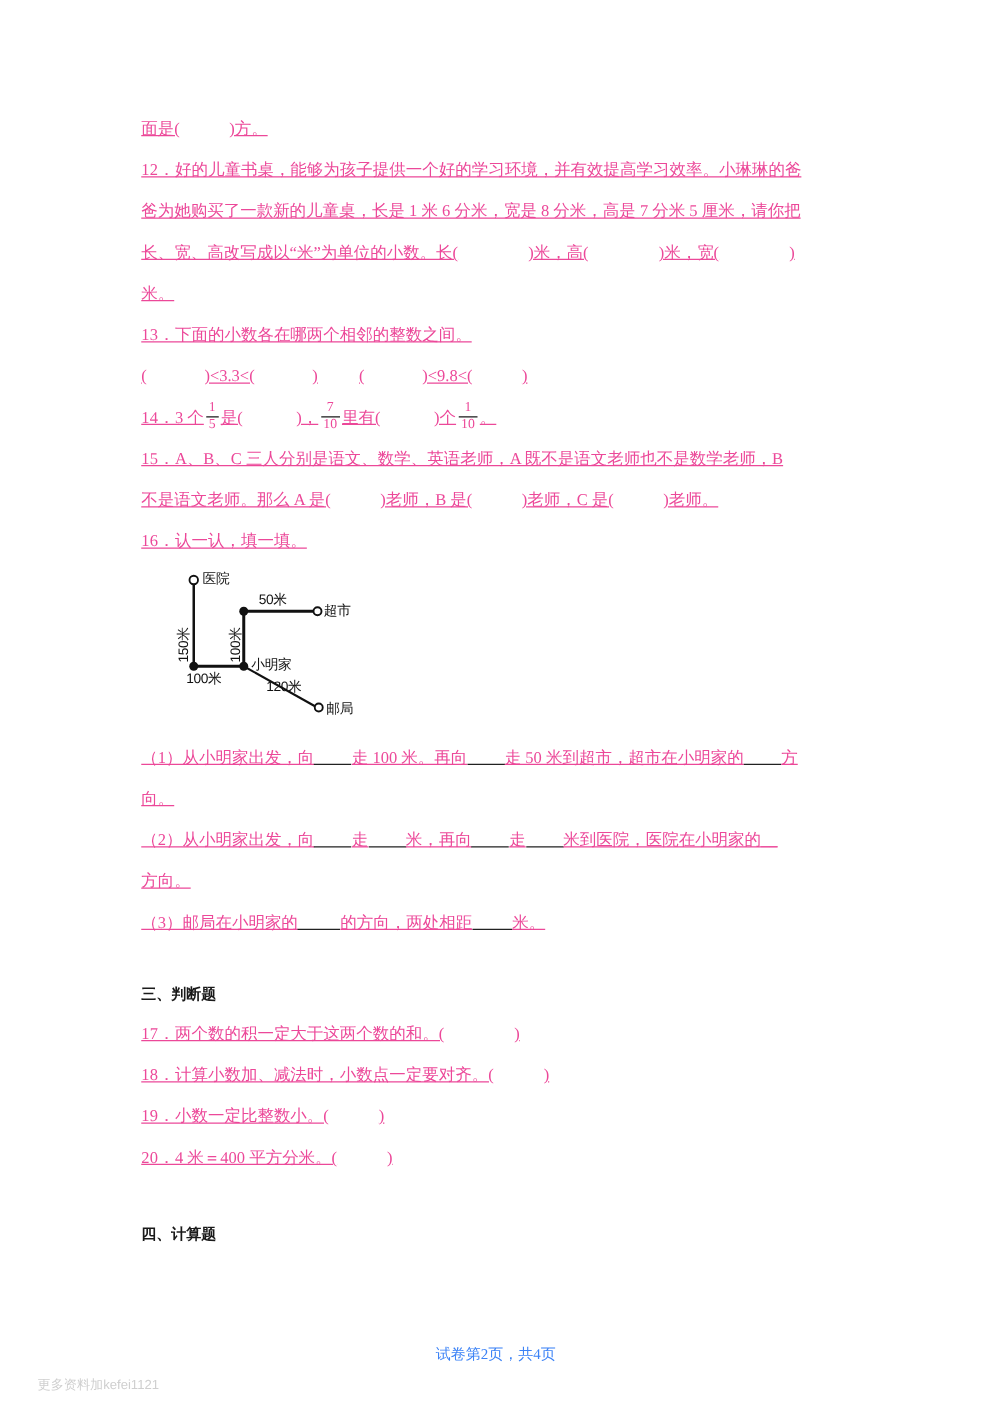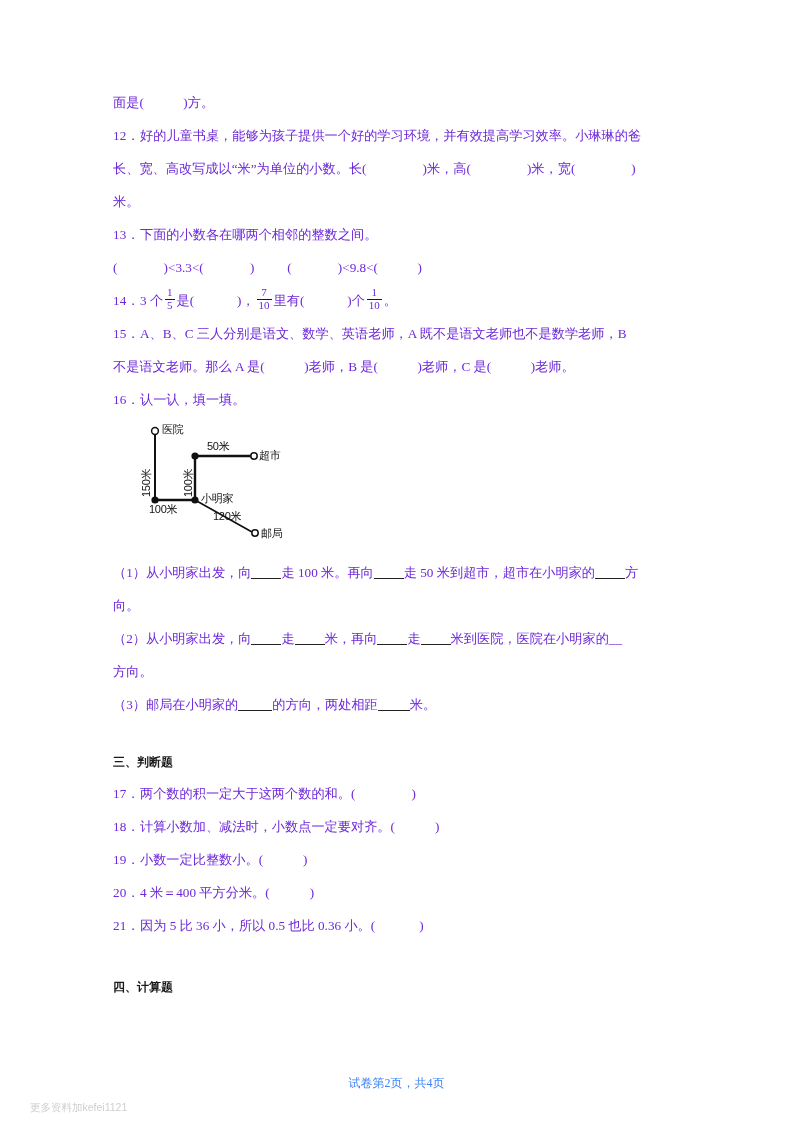--- a/index.html
+++ b/index.html
@@ -25,21 +25,22 @@
     width: 568px;
   }
 
   
   .q {
     font-size: 13.2px;
     line-height: 33px;
     text-align: justify;
     text-justify: inter-ideograph;
     margin: 0;
-    color: #6d28d9;
+    color: #ec4899;
+    text-decoration: underline;
   }
 
   .num { letter-spacing: 0.2px; }
 
   .blank-paren {
     display: inline-block;
     white-space: pre;
   }
 
   .ul-blank {
@@ -126,20 +127,23 @@
   <div class="content">
 
     <p class="q">
       <span>面是(</span><span class="blank-paren">&nbsp;&nbsp;&nbsp;&nbsp;&nbsp;&nbsp;&nbsp;&nbsp;&nbsp;&nbsp;&nbsp;&nbsp;</span><span>)方。</span>
     </p>
 
     <p class="q">
       <span class="num">12．</span><span>好的儿童书桌，能够为孩子提供一个好的学习环境，并有效提高学习效率。小琳琳的爸</span>
     </p>
     <p class="q">
+      <span>爸为她购买了一款新的儿童桌，长是 1 米 6 分米，宽是 8 分米，高是 7 分米 5 厘米，请你把</span>
+    </p>
+    <p class="q">
       <span>长、宽、高改写成以“米”为单位的小数。长(</span><span class="blank-paren">&nbsp;&nbsp;&nbsp;&nbsp;&nbsp;&nbsp;&nbsp;&nbsp;&nbsp;&nbsp;&nbsp;&nbsp;&nbsp;&nbsp;&nbsp;&nbsp;&nbsp;</span><span>)米，高(</span><span class="blank-paren">&nbsp;&nbsp;&nbsp;&nbsp;&nbsp;&nbsp;&nbsp;&nbsp;&nbsp;&nbsp;&nbsp;&nbsp;&nbsp;&nbsp;&nbsp;&nbsp;&nbsp;</span><span>)米，宽(</span><span class="blank-paren">&nbsp;&nbsp;&nbsp;&nbsp;&nbsp;&nbsp;&nbsp;&nbsp;&nbsp;&nbsp;&nbsp;&nbsp;&nbsp;&nbsp;&nbsp;&nbsp;&nbsp;</span><span>)</span>
     </p>
     <p class="q">
       <span>米。</span>
     </p>
 
     <p class="q">
       <span class="num">13．</span><span>下面的小数各在哪两个相邻的整数之间。</span>
     </p>
     <p class="q">
@@ -215,21 +219,20 @@
     </p>
 
     <div class="spacer-md"></div>
 
     <p class="section-head">三、判断题</p>
     <div id="s3-items">
         <p class="q"><span class="num">17．</span><span>两个数的积一定大于这两个数的和。(</span><span class="blank-paren" style="width: 56px;">&nbsp;</span><span>)</span></p>
         <p class="q"><span class="num">18．</span><span>计算小数加、减法时，小数点一定要对齐。(</span><span class="blank-paren" style="width: 40px;">&nbsp;</span><span>)</span></p>
         <p class="q"><span class="num">19．</span><span>小数一定比整数小。(</span><span class="blank-paren" style="width: 40px;">&nbsp;</span><span>)</span></p>
         <p class="q"><span class="num">20．</span><span>4 米＝400 平方分米。(</span><span class="blank-paren" style="width: 40px;">&nbsp;</span><span>)</span></p>
-        <p class="q"><span class="num">21．</span><span>因为 5 比 36 小，所以 0.5 也比 0.36 小。(</span><span class="blank-paren" style="width: 44px;">&nbsp;</span><span>)</span></p>
       </div>
 
     <div class="spacer-lg"></div>
 
     <p class="section-head">四、计算题</p>
 
   </div>
 
   <div class="footer">试卷第2页，共4页</div>
   <div class="watermark">更多资料加kefei1121</div>

